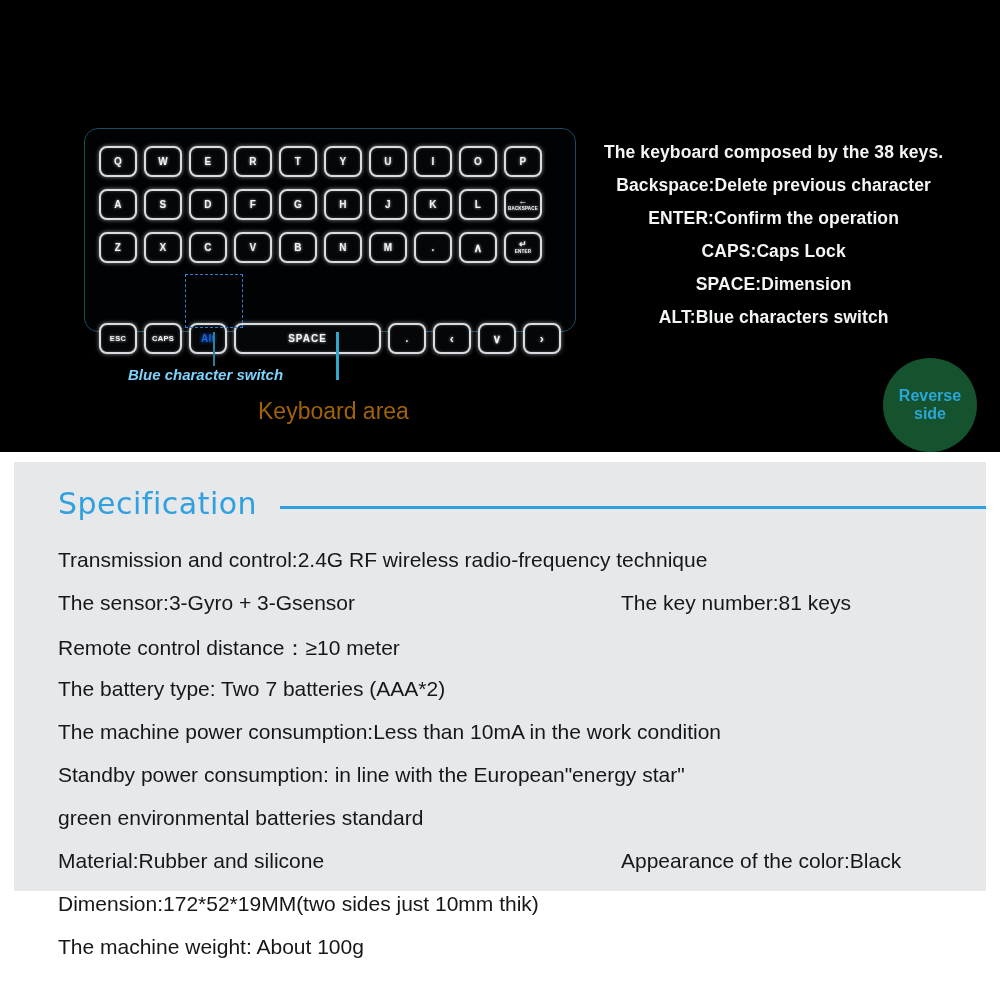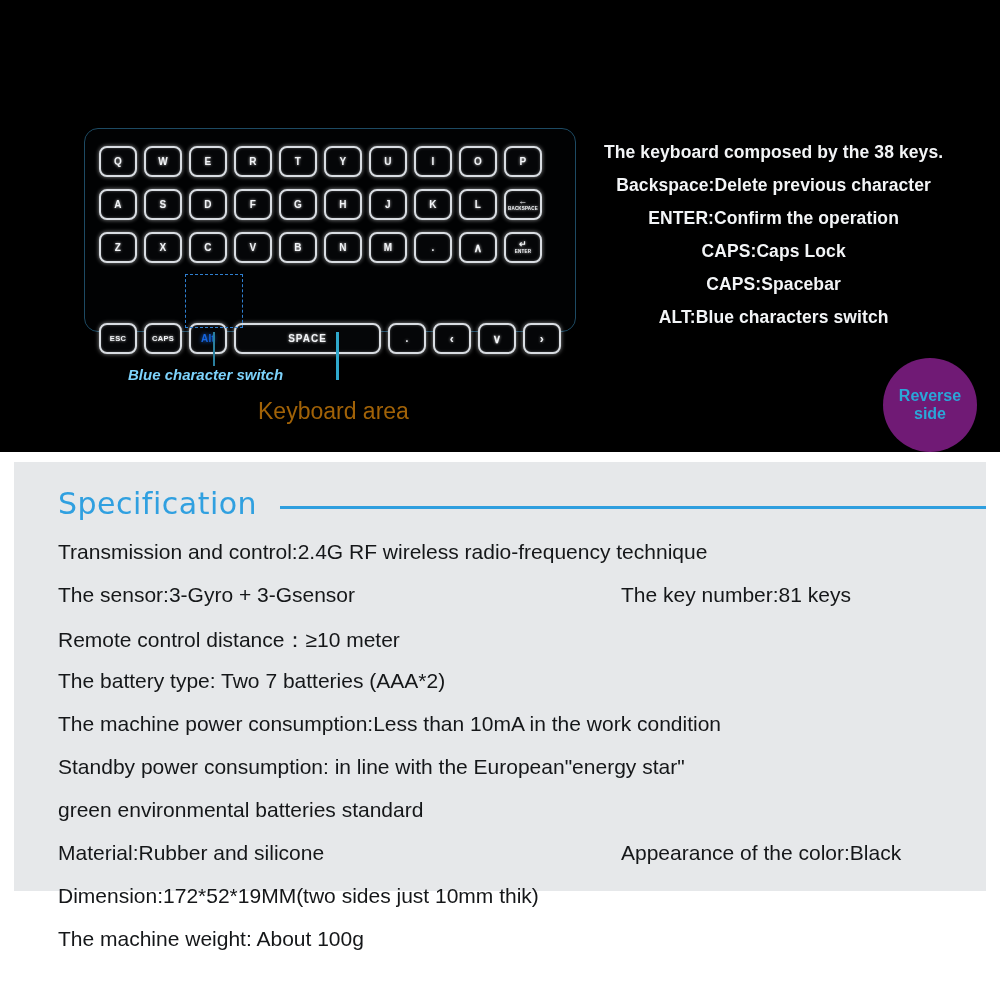--- a/index.html
+++ b/index.html
@@ -140,21 +140,21 @@
     white-space: nowrap;
     letter-spacing: .1px;
   }
 
   
   #reverse-badge {
     position: absolute;
     left: 883px; top: 358px;
     width: 94px; height: 94px;
     border-radius: 50%;
-    background: #701a75;
+    background: #14532d;
     display: flex;
     flex-direction: column;
     align-items: center;
     justify-content: center;
     line-height: 1.12;
   }
   #reverse-badge span {
     color: #2aa6d8;
     font-size: 16px;
     font-weight: 600;
@@ -184,21 +184,21 @@
   }
   #spec-rule {
     position: absolute;
     left: 222px; top: 20px;
     width: 706px; height: 3px;
     background: #2f9fdf;
   }
 
   #spec-lines {
     margin-left: 44px;
-    margin-top: 8px;
+    margin-top: 16px;
   }
   .spec-line {
     position: relative;
     height: 43px;
     color: #151719;
     font-size: 21px;
     white-space: nowrap;
   }
   .spec-line .col-a { position: absolute; left: 0; top: 0; }
   .spec-line .col-b { position: absolute; left: 563px; top: 0; }
@@ -273,21 +273,21 @@
   <div class="leader" id="leader-kbarea"></div>
 
   <div id="label-alt">Blue character switch</div>
   <div id="label-kbarea">Keyboard area</div>
 
   <div id="desc">
     <div class="line">The keyboard composed by the 38 keys.</div>
     <div class="line">Backspace:Delete previous character</div>
     <div class="line">ENTER:Confirm the operation</div>
     <div class="line">CAPS:Caps Lock</div>
-    <div class="line">CAPS:Spacebar</div>
+    <div class="line">SPACE:Dimension</div>
     <div class="line">ALT:Blue characters switch</div>
   </div>
 
   <div id="reverse-badge">
     <span>Reverse</span>
     <span>side</span>
   </div>
 
 </div>
 

